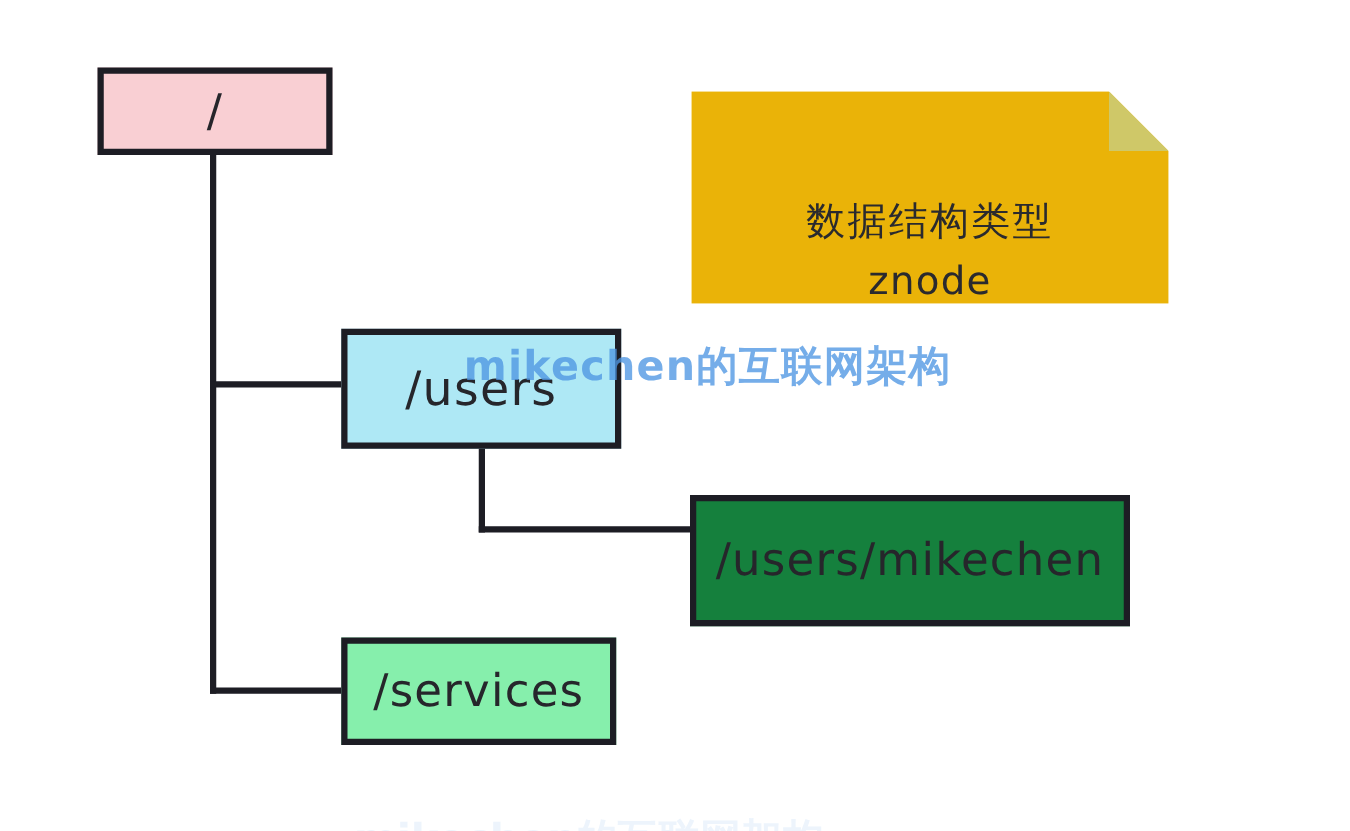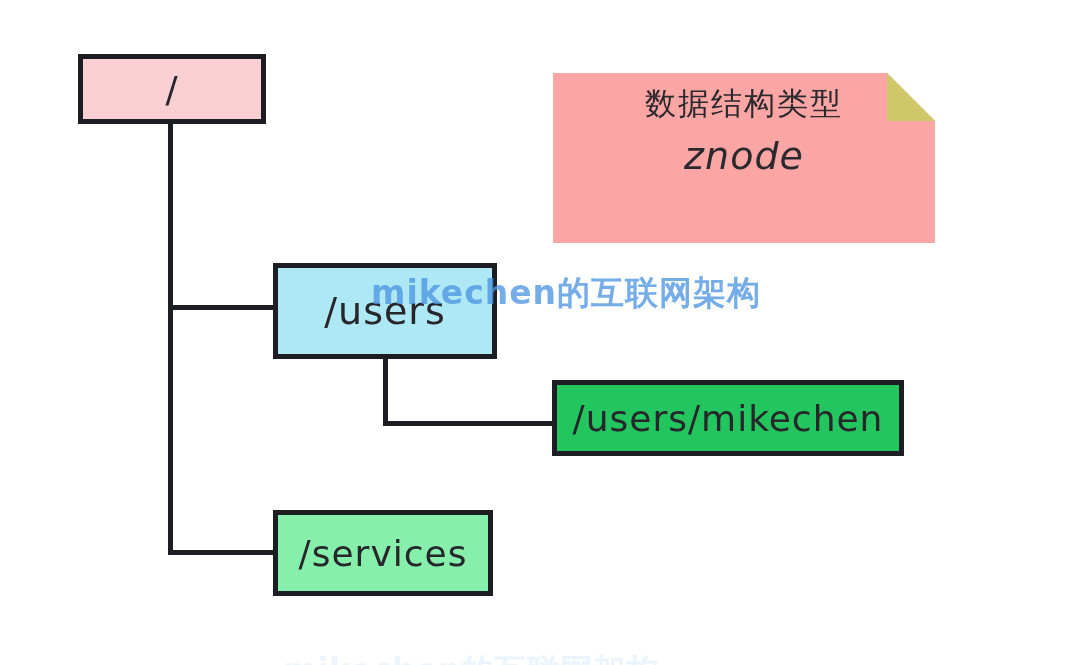--- a/index.html
+++ b/index.html
@@ -16,43 +16,43 @@
     border:5px solid #1d1d24;
     box-sizing:border-box;
     display:flex;align-items:center;justify-content:center;
     color:#26262b;
     font-size:36px;
     letter-spacing:1px;
     font-weight:400;
   }
   .node-root     {left:78px;  top:54px;  width:188px; height:70px; background:#f9cfd3;}
   .node-users    {left:273px; top:263px; width:224px; height:96px; background:#aee8f5; font-size:38px;}
-  .node-mikechen {left:552px; top:380px; width:352px; height:76px; background:#22c55e;}
+  .node-mikechen {left:552px; top:396px; width:352px; height:105px; background:#15803d;}
   .node-services {left:273px; top:510px; width:220px; height:86px; background:#86efac;}
 
   
   .line{position:absolute;background:#1d1d24;}
   .line-root-down     {left:168px; top:122px; width:5px;   height:433px;}
   .line-users-branch  {left:168px; top:305px; width:105px; height:5px;}
   .line-services-branch{left:168px;top:550px; width:105px; height:5px;}
   .line-users-down    {left:383px; top:351px; width:5px;   height:75px;}
   .line-mikechen-branch{left:383px;top:421px; width:169px; height:5px;}
 
   
   .note{
     position:absolute;
     left:553px; top:73px; width:382px; height:170px;
-    background:#fca5a5;
+    background:#eab308;
     clip-path:polygon(0 0, calc(100% - 48px) 0, 100% 48px, 100% 100%, 0 100%);
-    display:flex;flex-direction:column;align-items:center;justify-content:flex-start;
+    display:flex;flex-direction:column;align-items:center;justify-content:flex-end;
     padding-top:10px;box-sizing:border-box;
     color:#2a2a2e;
   }
   .note-line1{font-size:31px;letter-spacing:2px;}
-  .note-line2{font-size:38px;margin-top:9px;letter-spacing:1px;font-style:italic;}
+  .note-line2{font-size:31px;margin-top:9px;letter-spacing:1px;}
   .note-fold{
     position:absolute;
     left:887px; top:73px; width:48px; height:48px;
     background:#cfc868;
     clip-path:polygon(0 0, 100% 100%, 0 100%);
   }
 
   
   .watermark{
     position:absolute;

